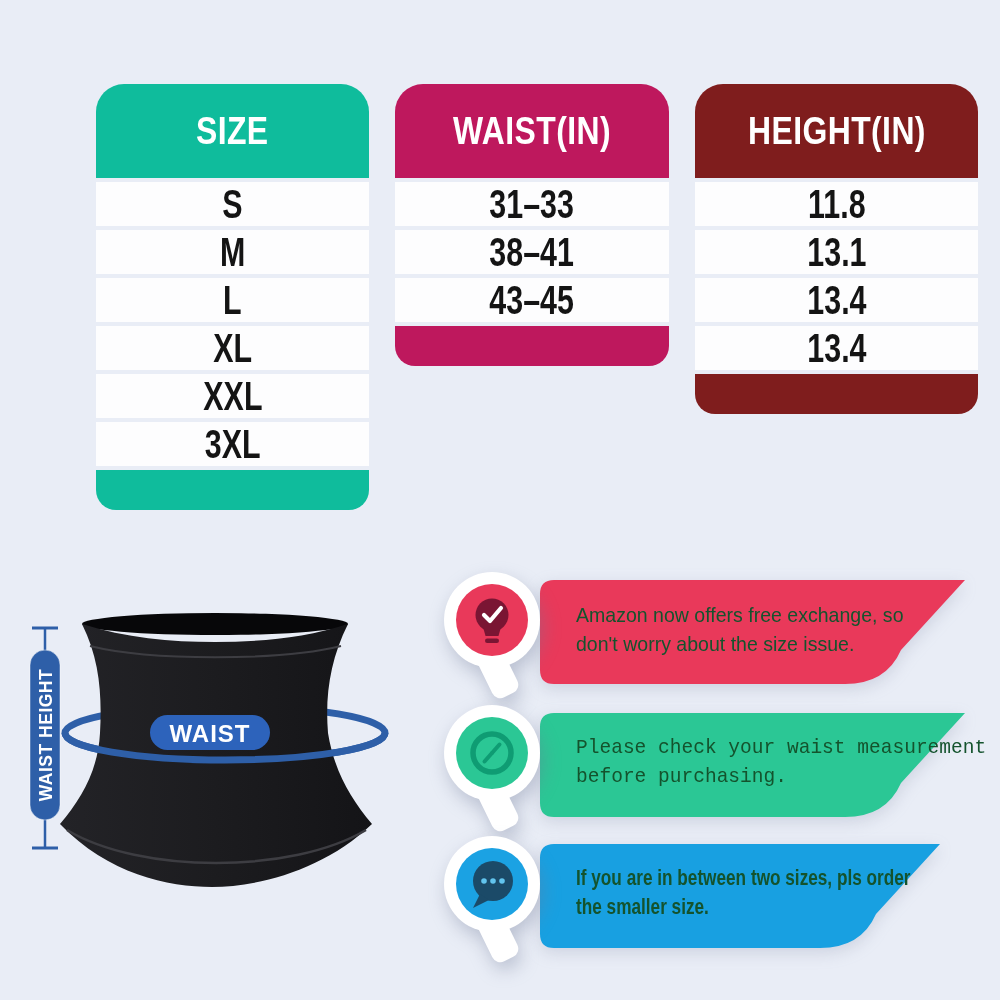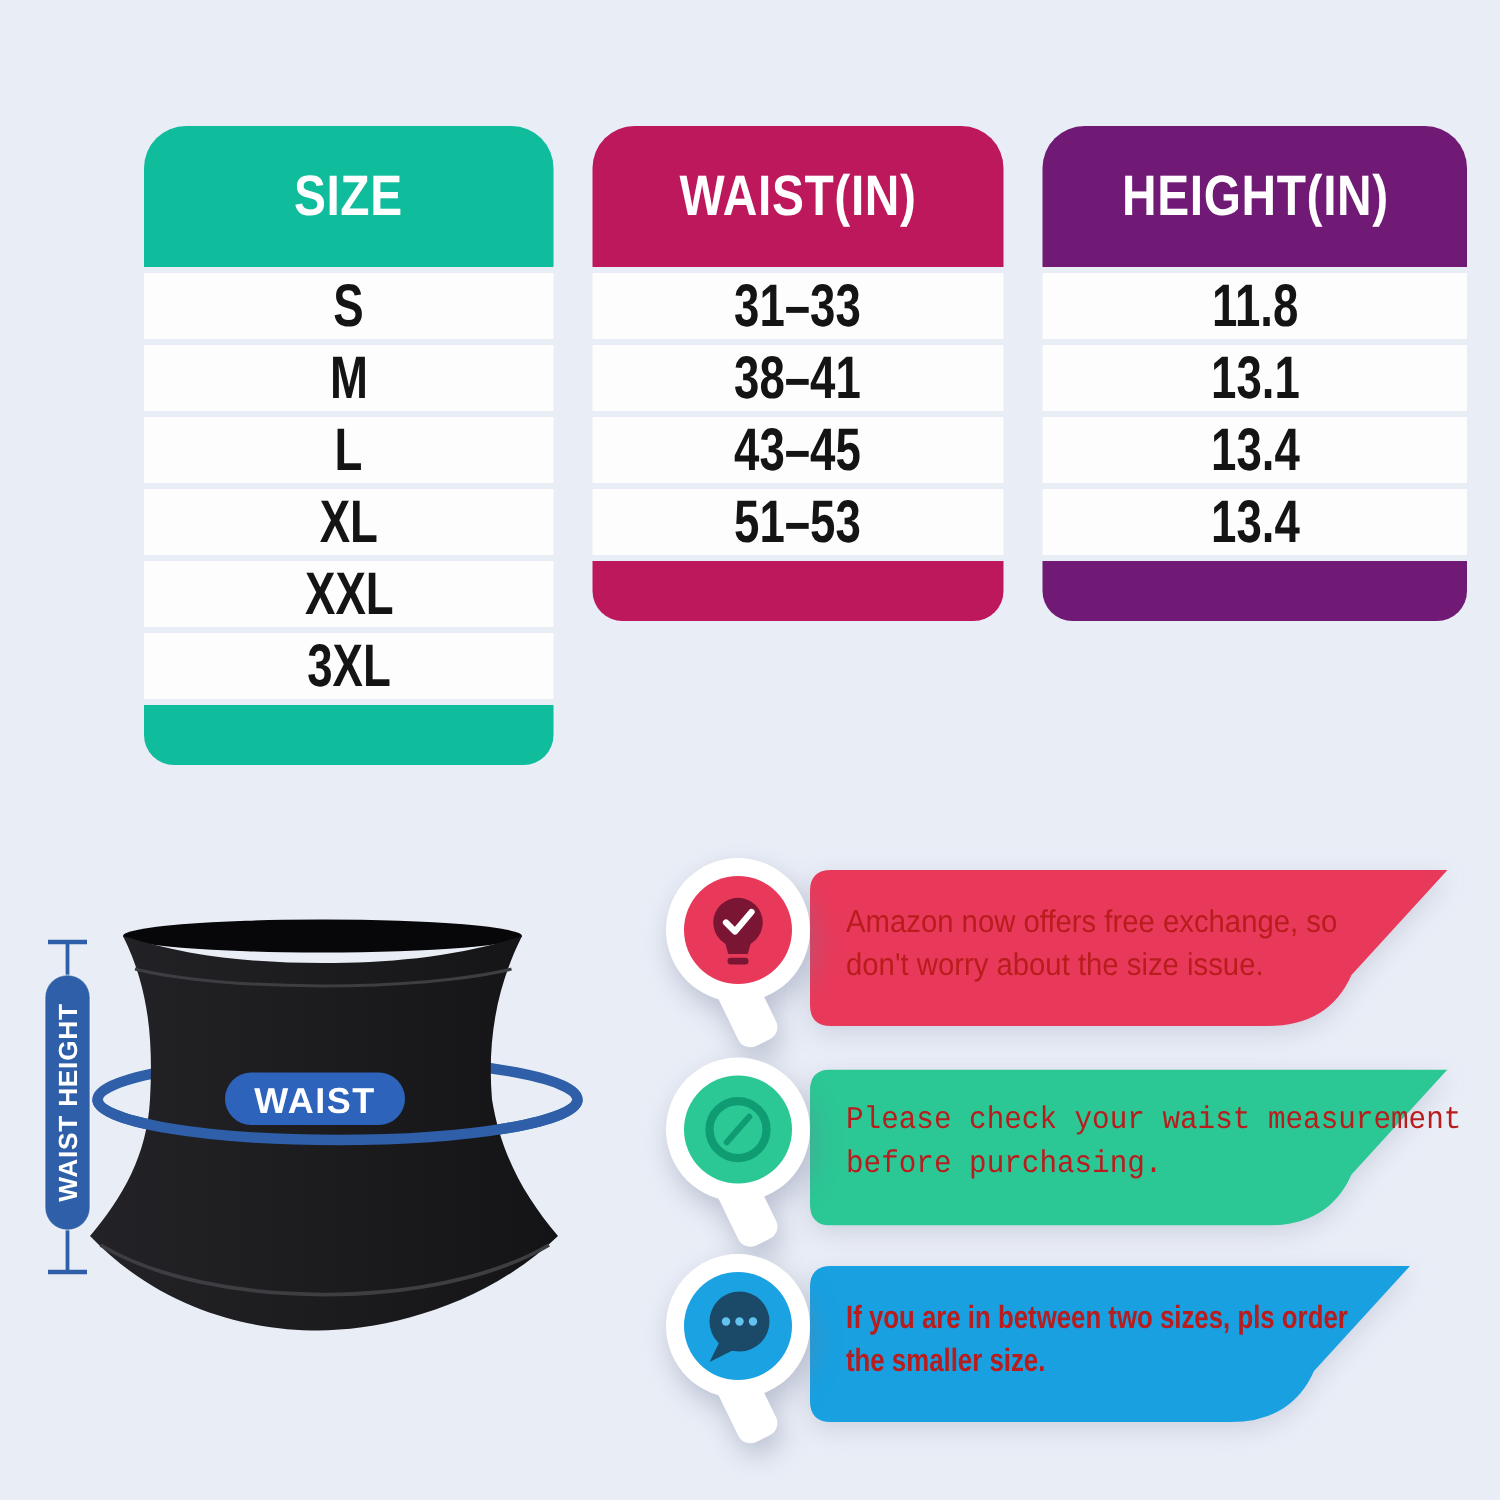--- a/index.html
+++ b/index.html
@@ -21,40 +21,40 @@
   .hdr span { display:inline-block; transform:scaleX(.84); white-space:nowrap; }
   .cell {
     height:44px; margin-top:4px; background:#FDFDFE;
     display:flex; align-items:center; justify-content:center;
     font-size:40px; font-weight:bold; color:#141414;
   }
   .cell span { display:inline-block; transform:scaleX(.76); white-space:nowrap; }
   .ftr { height:40px; margin-top:4px; border-radius:0 0 20px 20px; }
   .bg-green  { background:#0FBC9C; }
   .bg-blue   { background:#be185d; }
-  .bg-orange { background:#701a75; }
+  .bg-orange { background:#7f1d1d; }
 
   
   .illus { position:absolute; left:10px; top:598px; width:440px; height:300px; }
 
   
   .callout { position:absolute; left:432px; width:560px; height:160px; }
   .callout-0 { top:560px; } .callout-1 { top:693px;font-family:Liberation Mono, monospace; } .callout-2 { top:824px; }
   .banner-svg {
     position:absolute; left:108px; top:20px; height:104px;
     filter:drop-shadow(0 5px 8px rgba(110,120,150,.22));
   }
   .banner-svg.w425 { width:425px; } .banner-svg.w400 { width:400px; }
   .badge {
     position:absolute; left:0; top:0; width:130px; height:150px;
     filter:drop-shadow(3px 8px 9px rgba(110,120,150,.38));
   }
   .btext {
-    position:absolute; left:132px; top:40px; width:345px;
-    color:#b91c1c; font-size:21px; line-height:29px;
+    position:absolute; left:144px; top:40px; width:345px;
+    color:#14532d; font-size:21px; line-height:29px;
   }
   .btext .ln { display:block; white-space:nowrap; transform:scaleX(.93); transform-origin:0 50%; }
   .callout-2 .btext .ln { transform:scaleX(.80); font-weight:bold; font-size:21.5px; }
 </style>
 </head>
 <body>
 
 <div class="canvas">
 
   <div class="size-table">
@@ -89,23 +89,20 @@
           <span>WAIST(IN)</span>
         </div>
       <div class="cell">
           <span>31–33</span>
         </div>
       <div class="cell">
           <span>38–41</span>
         </div>
       <div class="cell">
           <span>43–45</span>
-        </div>
-      <div class="cell">
-          <span>51–53</span>
         </div>
       <div class="ftr bg-blue"></div>
     </div>
 
     <div class="col col-2">
       <div class="hdr bg-orange">
           <span>HEIGHT(IN)</span>
         </div>
       <div class="cell">
           <span>11.8</span>

